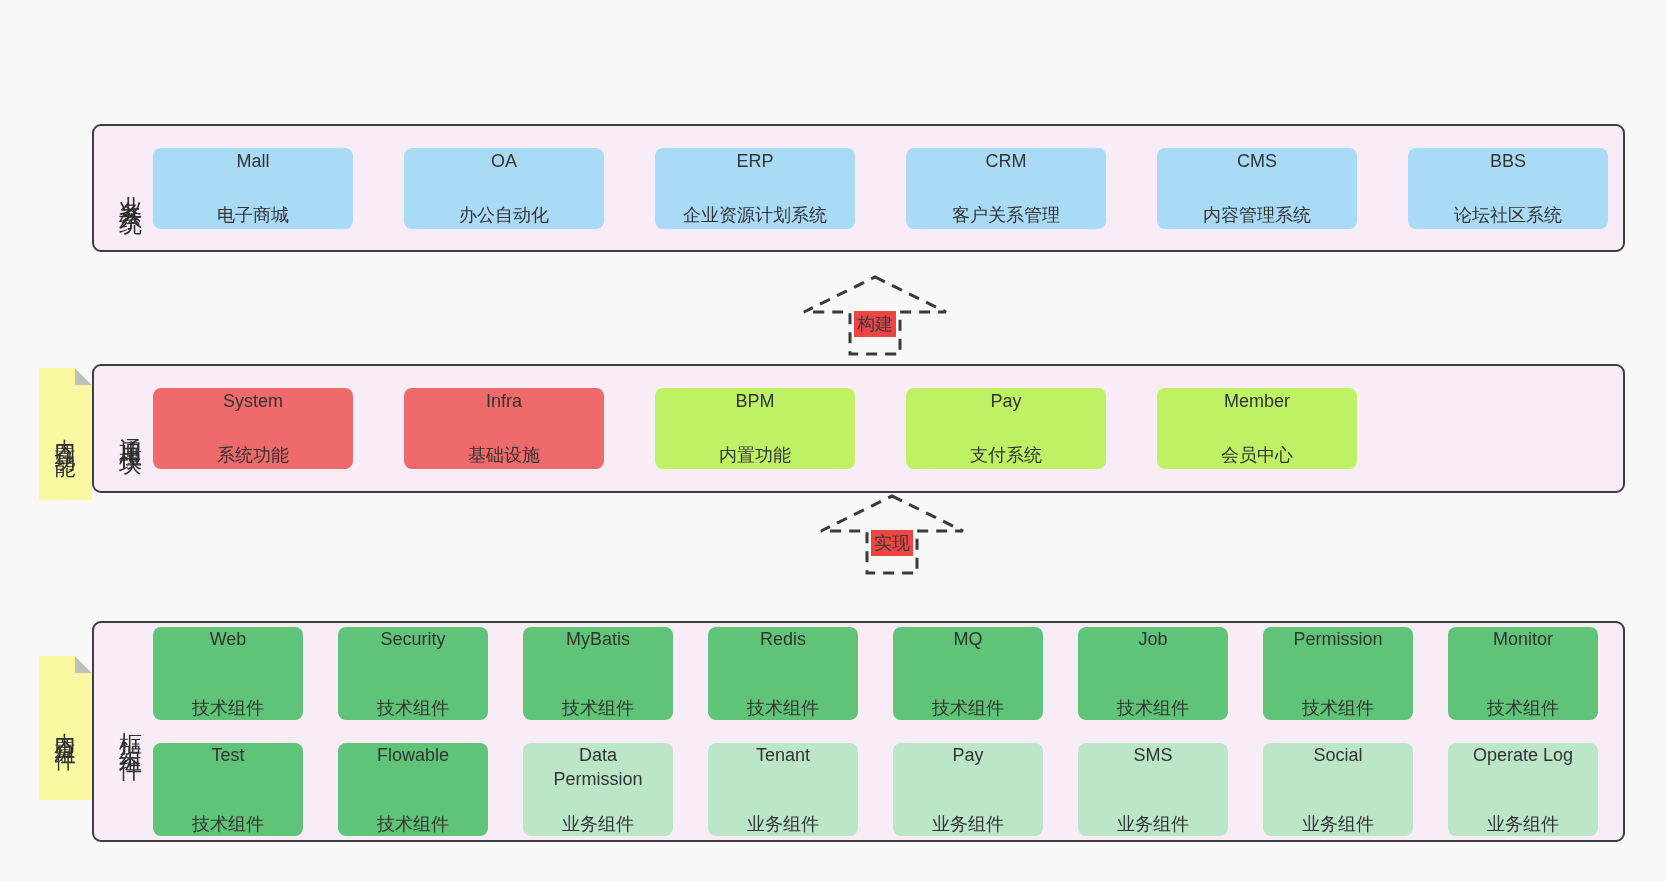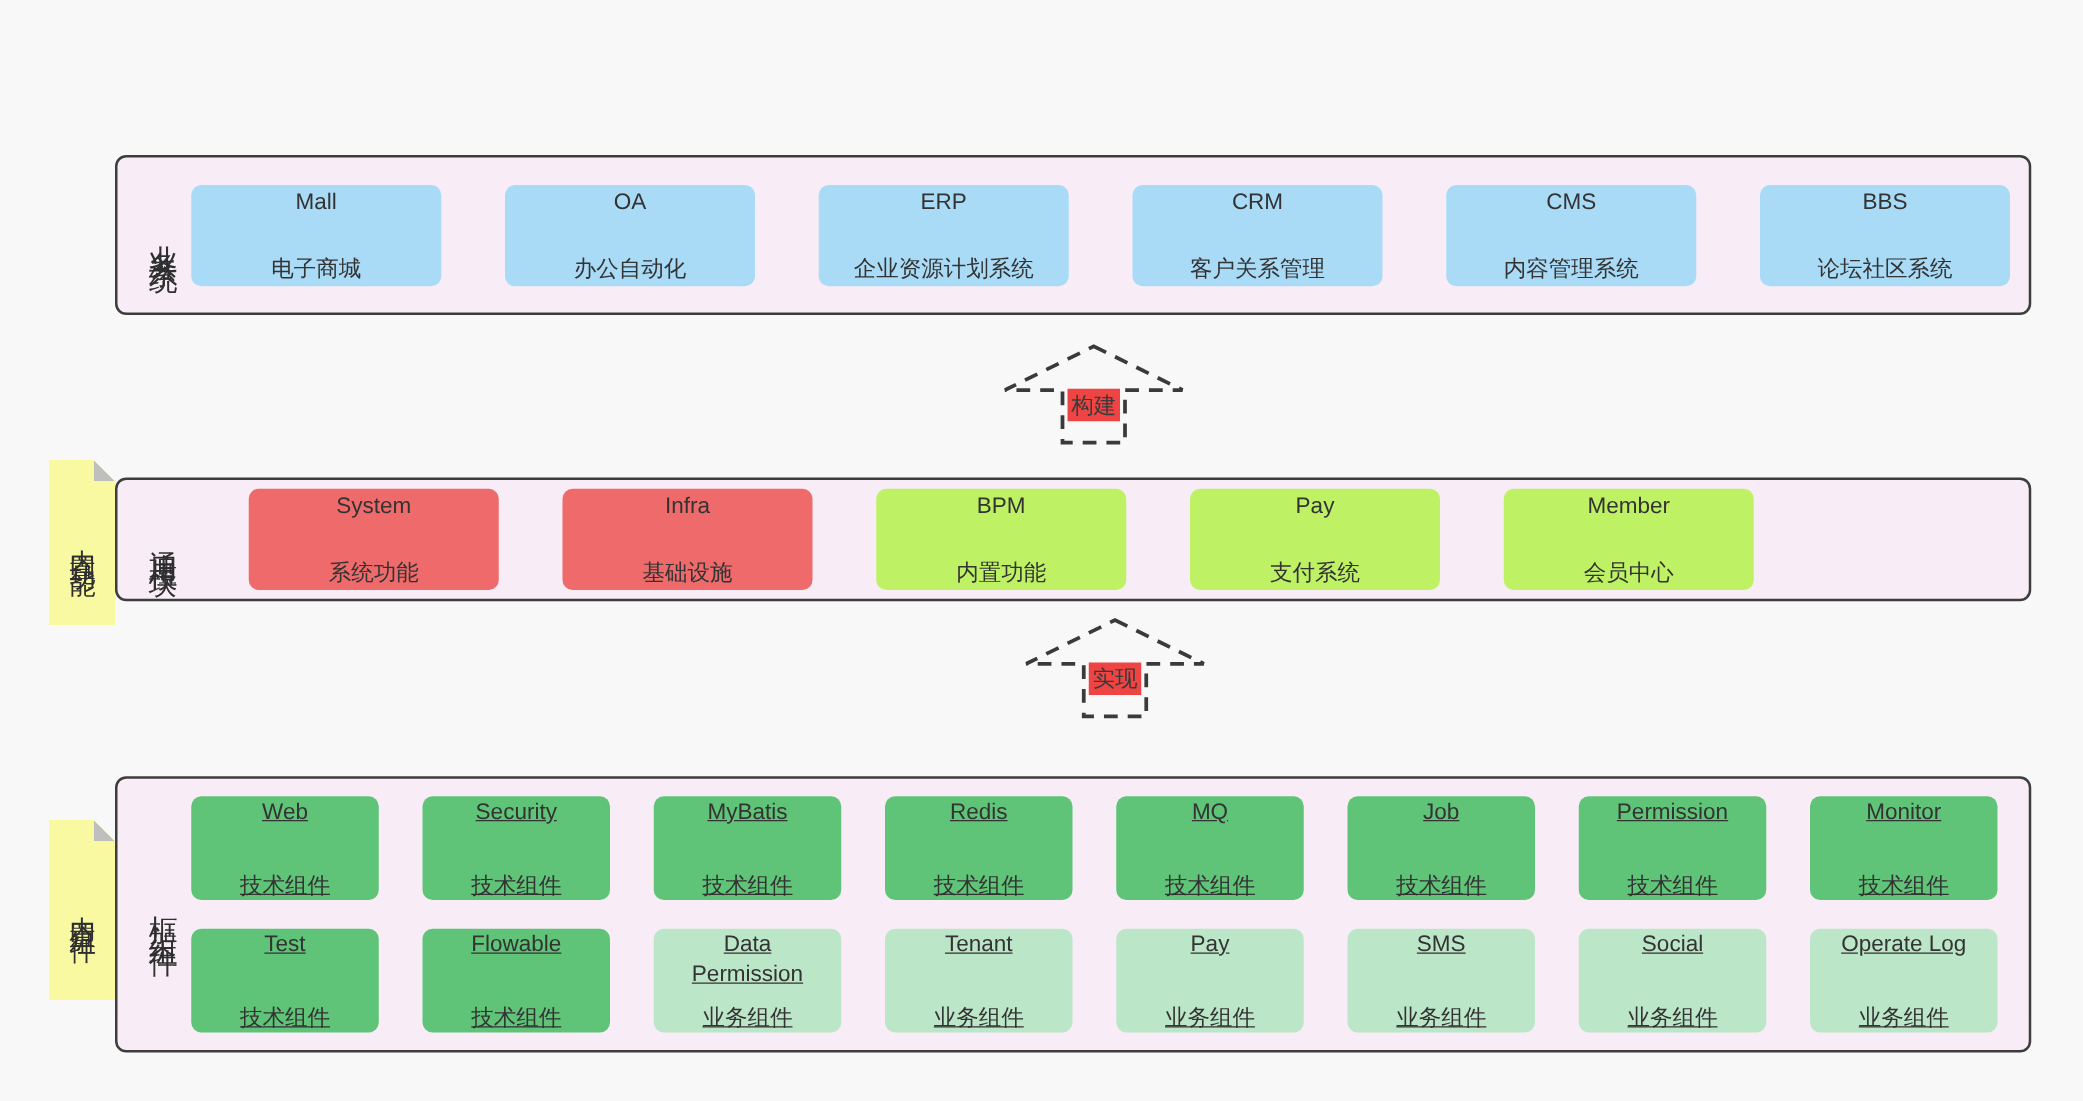--- a/index.html
+++ b/index.html
@@ -48,21 +48,21 @@
     display:flex;
     flex-direction:column;
     justify-content:space-between;
     align-items:center;
     text-align:center;
     border-radius:8px;
     font-size:18px;
     line-height:1.5;
   }
   .box.w200 { width:200px; height:81px; flex:0 0 200px; }
-  .box.w150 { width:150px; height:83px; flex:0 0 150px; line-height:1.35; padding:0 16px;text-decoration:underline; }
+  .box.w150 { width:150px; height:93px; flex:0 0 150px; line-height:1.35; padding:0 16px; }
   .c-blue  { background:#a9dbf7; }
   .c-red   { background:#ee6a6b; }
   .c-pink  { background:#bef264; }
   .c-green { background:#5fc477; }
   .c-greenlight { background:#bce6c8; }
   .tag {
     position:absolute;
     left:39px;
     width:53px;
     background:#f9f9a2;
@@ -94,21 +94,21 @@
     left:50%; top:38px;
     transform:translateX(-50%);
     background:#ef4444;
     padding:1px 3px;
     font-size:18px;
     color:#3a3a3a;
     white-space:nowrap;
   }
   
   #panel-business   { top:124px;  height:128px; }
-  #panel-modules    { top:382px;  height:99px;gap:46px; }
+  #panel-modules    { top:364px;  height:129px; }
   #panel-components { top:621px;  height:221px; }
   #tag-features   { top:368px; height:132px; }
   #tag-components { top:656px; height:144px; }
   #arrow-build     { left:801px; top:273px; }
   #arrow-implement { left:818px; top:492px; }
 </style>
 </head>
 <body>
 
 <section class="panel" id="panel-business">

